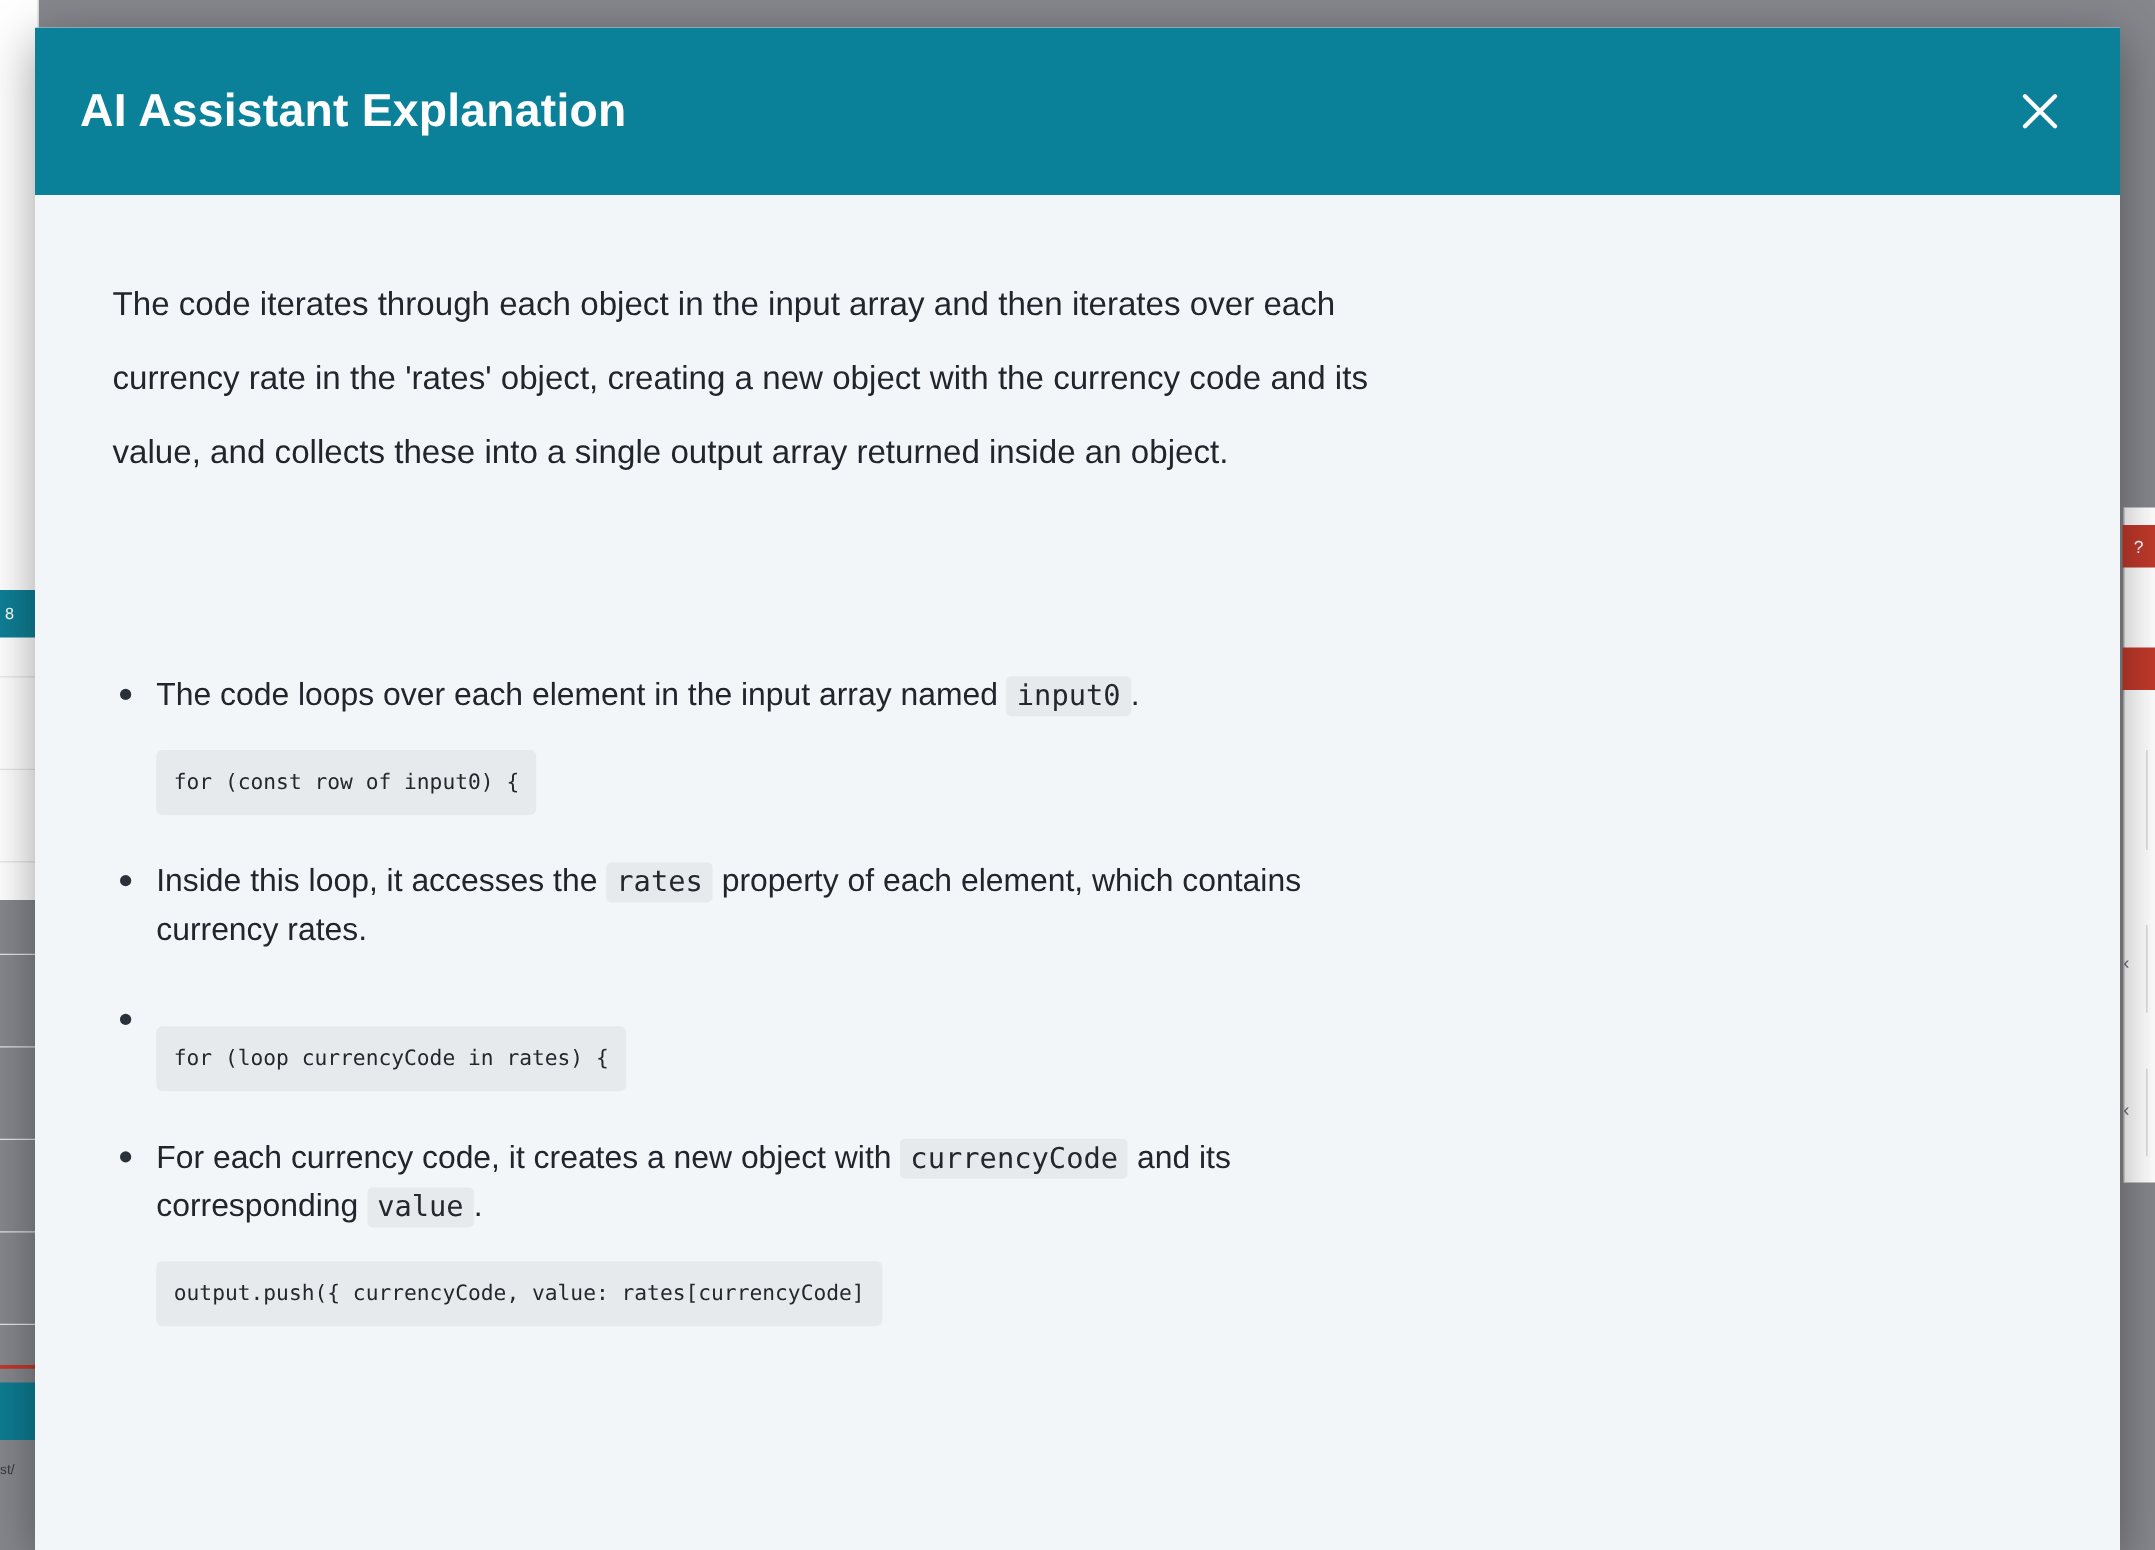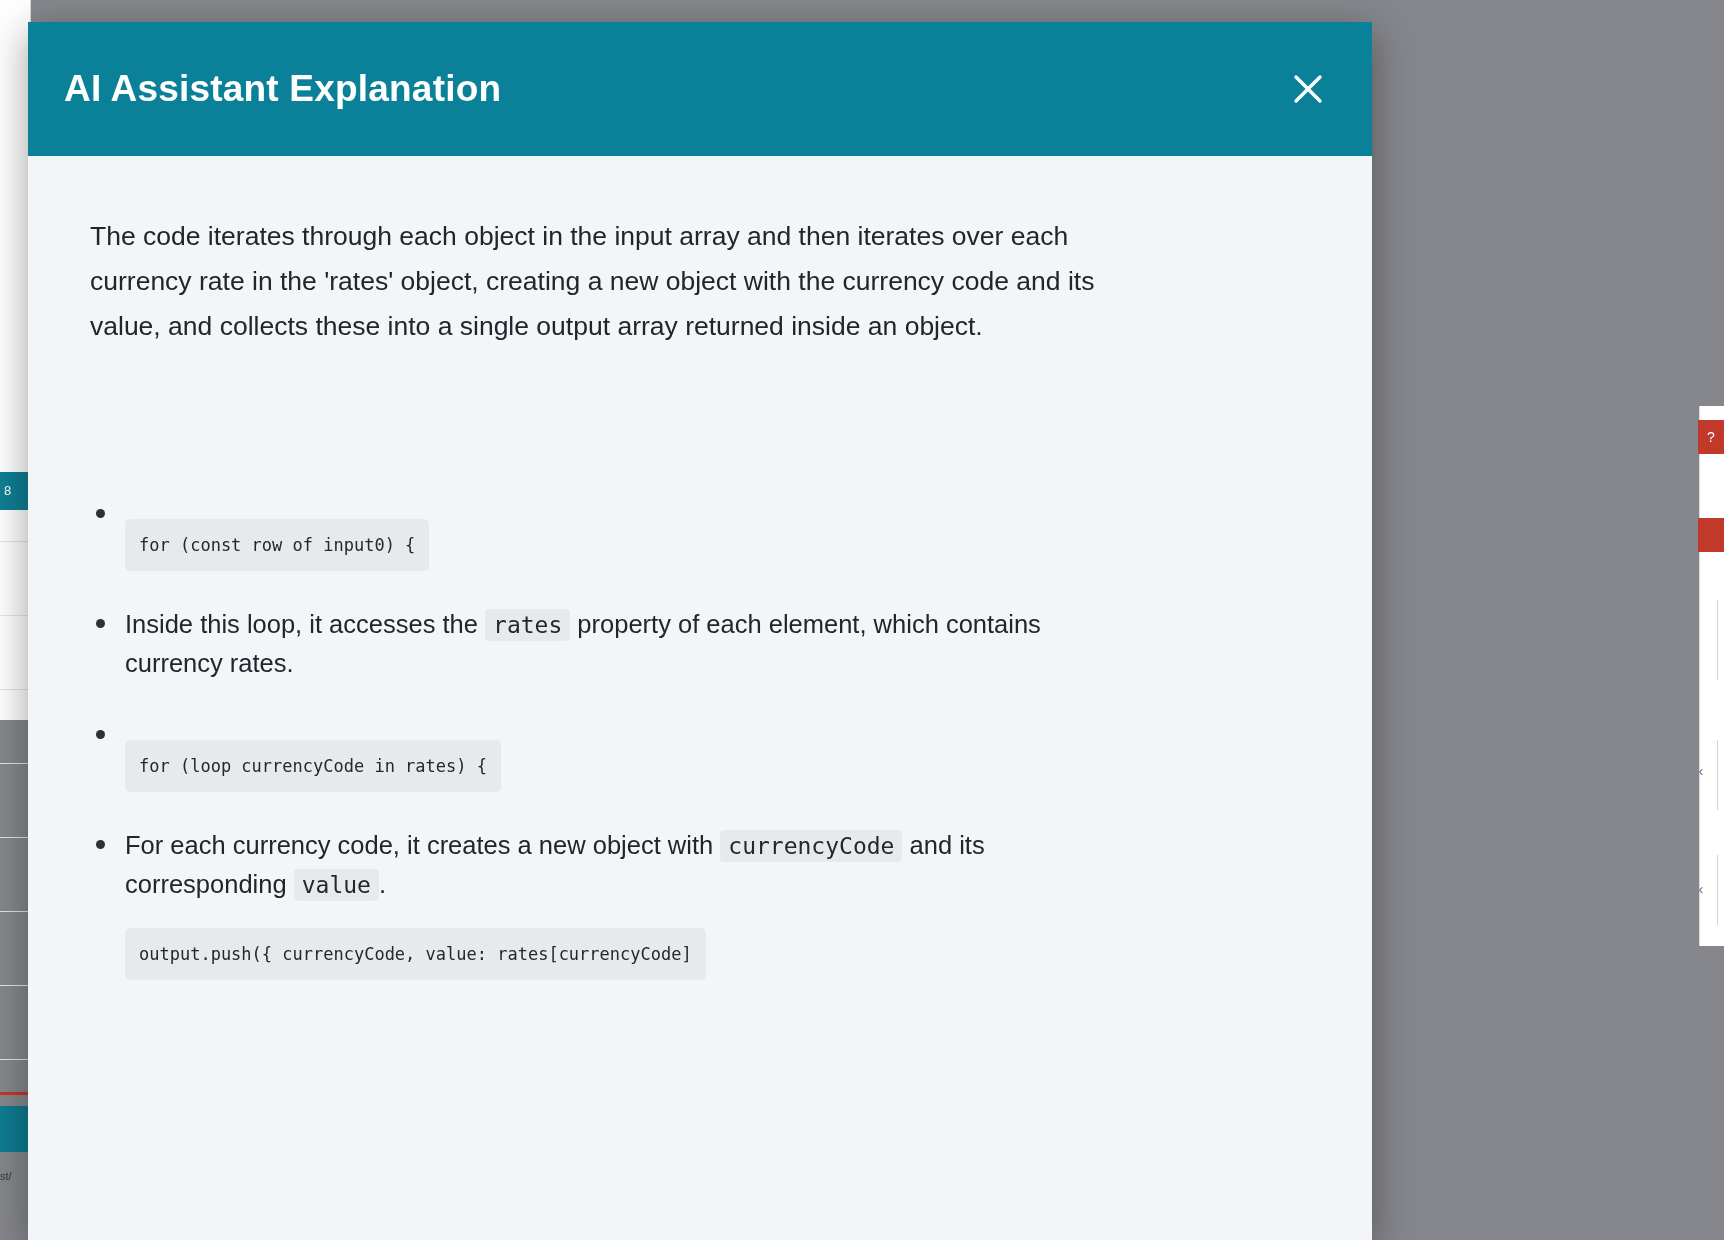--- a/index.html
+++ b/index.html
@@ -122,21 +122,21 @@
     right: 6px;
     width: 1px;
     background: #d0d3d6;
   }
 
   
   #modal {
     position: absolute;
     left: 28px;
     top: 22px;
-    width: 1344px;
+    width: 1668px;
     height: 1218px;
     background: #f2f6f8;
     box-shadow: 0 10px 38px rgba(0,0,0,.38);
     overflow: hidden;
   }
 
   #modal-header {
     height: 134px;
     background: #0b8199;
     display: flex;
@@ -163,21 +163,21 @@
 
   #modal-body {
     padding: 58px 60px 0 62px;
     box-sizing: border-box;
     height: calc(100% - 134px);
     overflow: hidden;
   }
 
   #summary {
     font-size: 26.5px;
-    line-height: 45px;
+    line-height: 59px;
     color: #20262c;
     max-width: 1010px;
     margin: 0 0 0 0;
   }
 
   ul#bullets {
     list-style: none;
     margin: 146px 0 0 0;
     padding: 0;
   }
@@ -265,19 +265,19 @@
         <line x1="5" y1="5" x2="29" y2="29" stroke="#ffffff" stroke-width="3.4" stroke-linecap="round"></line>
         <line x1="29" y1="5" x2="5" y2="29" stroke="#ffffff" stroke-width="3.4" stroke-linecap="round"></line>
       </svg>
     </div>
   </div>
 
   <div id="modal-body">
     <p id="summary">The code iterates through each object in the input array and then iterates over each currency rate in the 'rates' object, creating a new object with the currency code and its value, and collects these into a single output array returned inside an object.</p>
 
     <ul id="bullets">
-        <li><div class="code-block">for (const row of input0) {</div></li>
+        <li><div class="bullet-text"><span>The code loops over each element in the input array named </span><code class="inline">input0</code><span>.</span></div><div class="code-block">for (const row of input0) {</div></li>
         <li><div class="bullet-text"><span>Inside this loop, it accesses the </span><code class="inline">rates</code><span> property of each element, which contains currency rates.</span></div></li>
         <li><div class="code-block">for (loop currencyCode in rates) {</div></li>
         <li><div class="bullet-text"><span>For each currency code, it creates a new object with </span><code class="inline">currencyCode</code><span> and its corresponding </span><code class="inline">value</code><span>.</span></div><div class="code-block">output.push({ currencyCode, value: rates[currencyCode]</div></li>
       </ul>
   </div>
 </div>
 
 </body></html>

